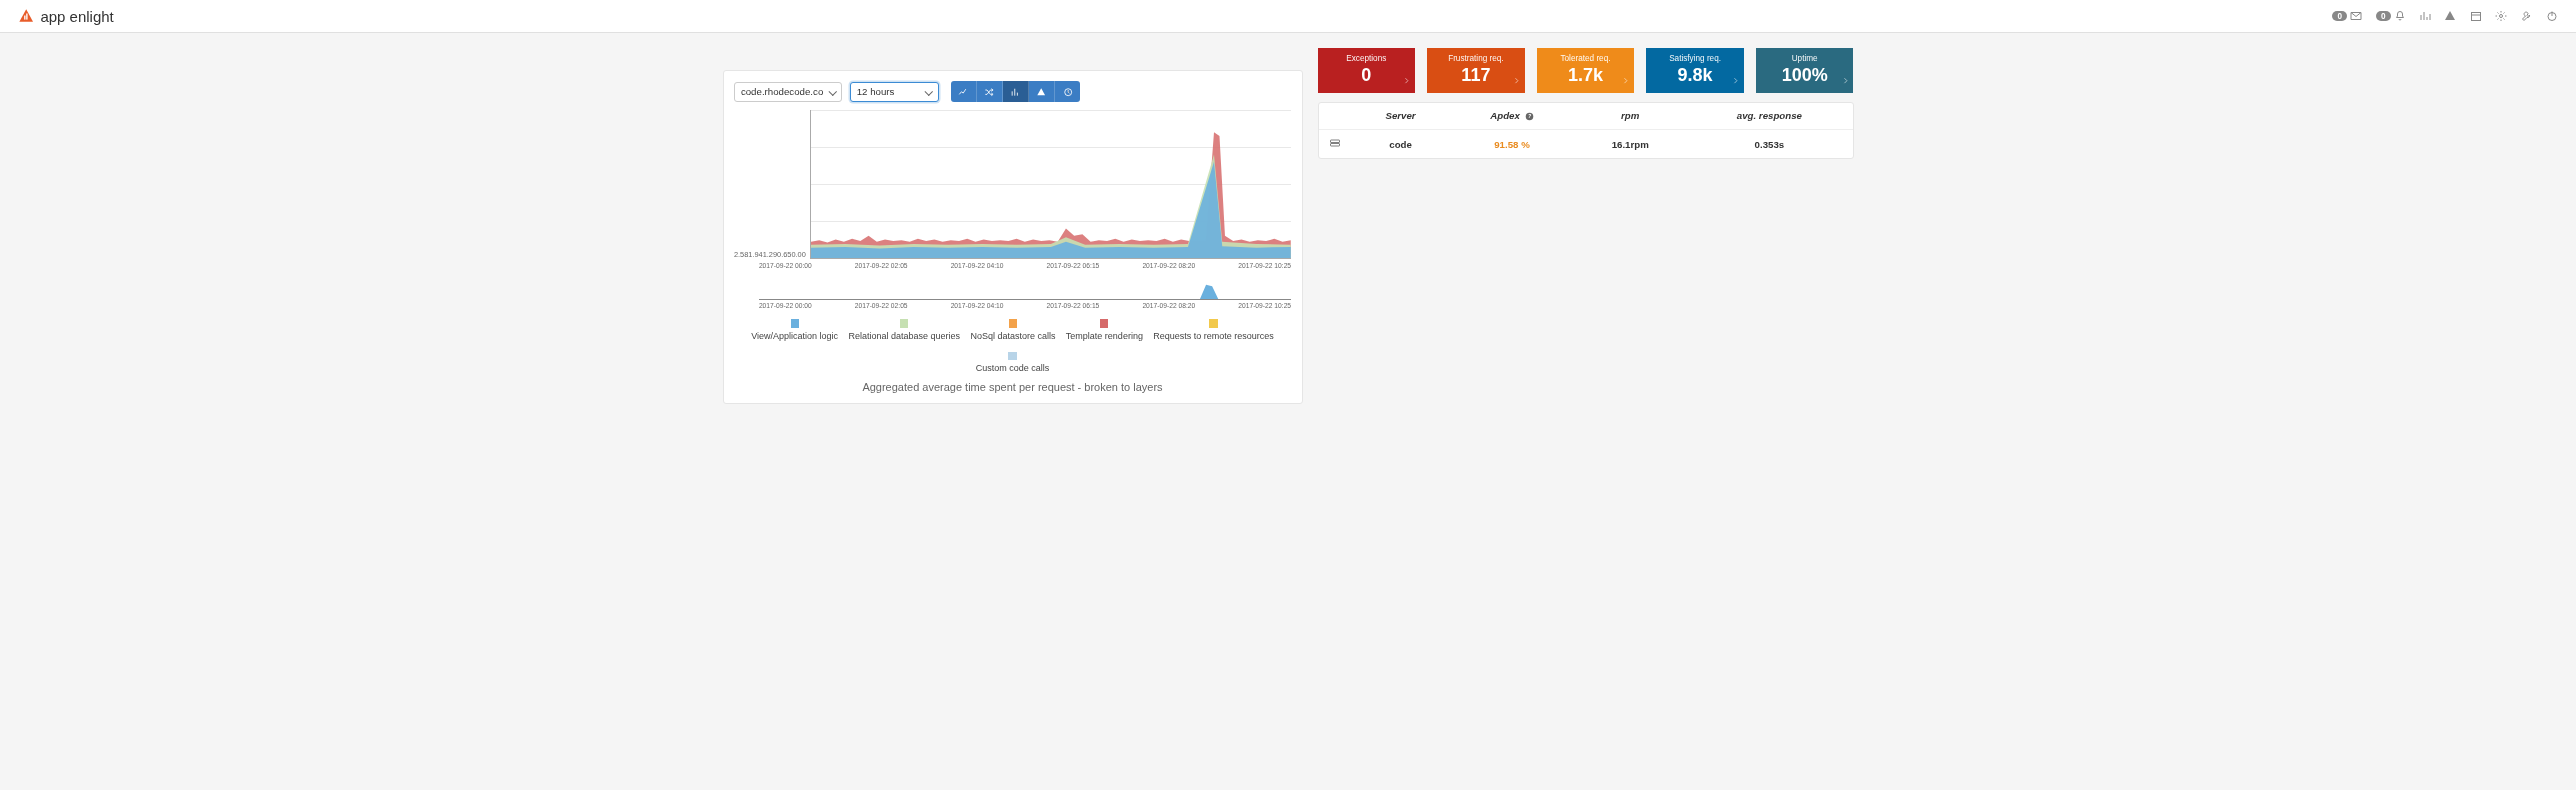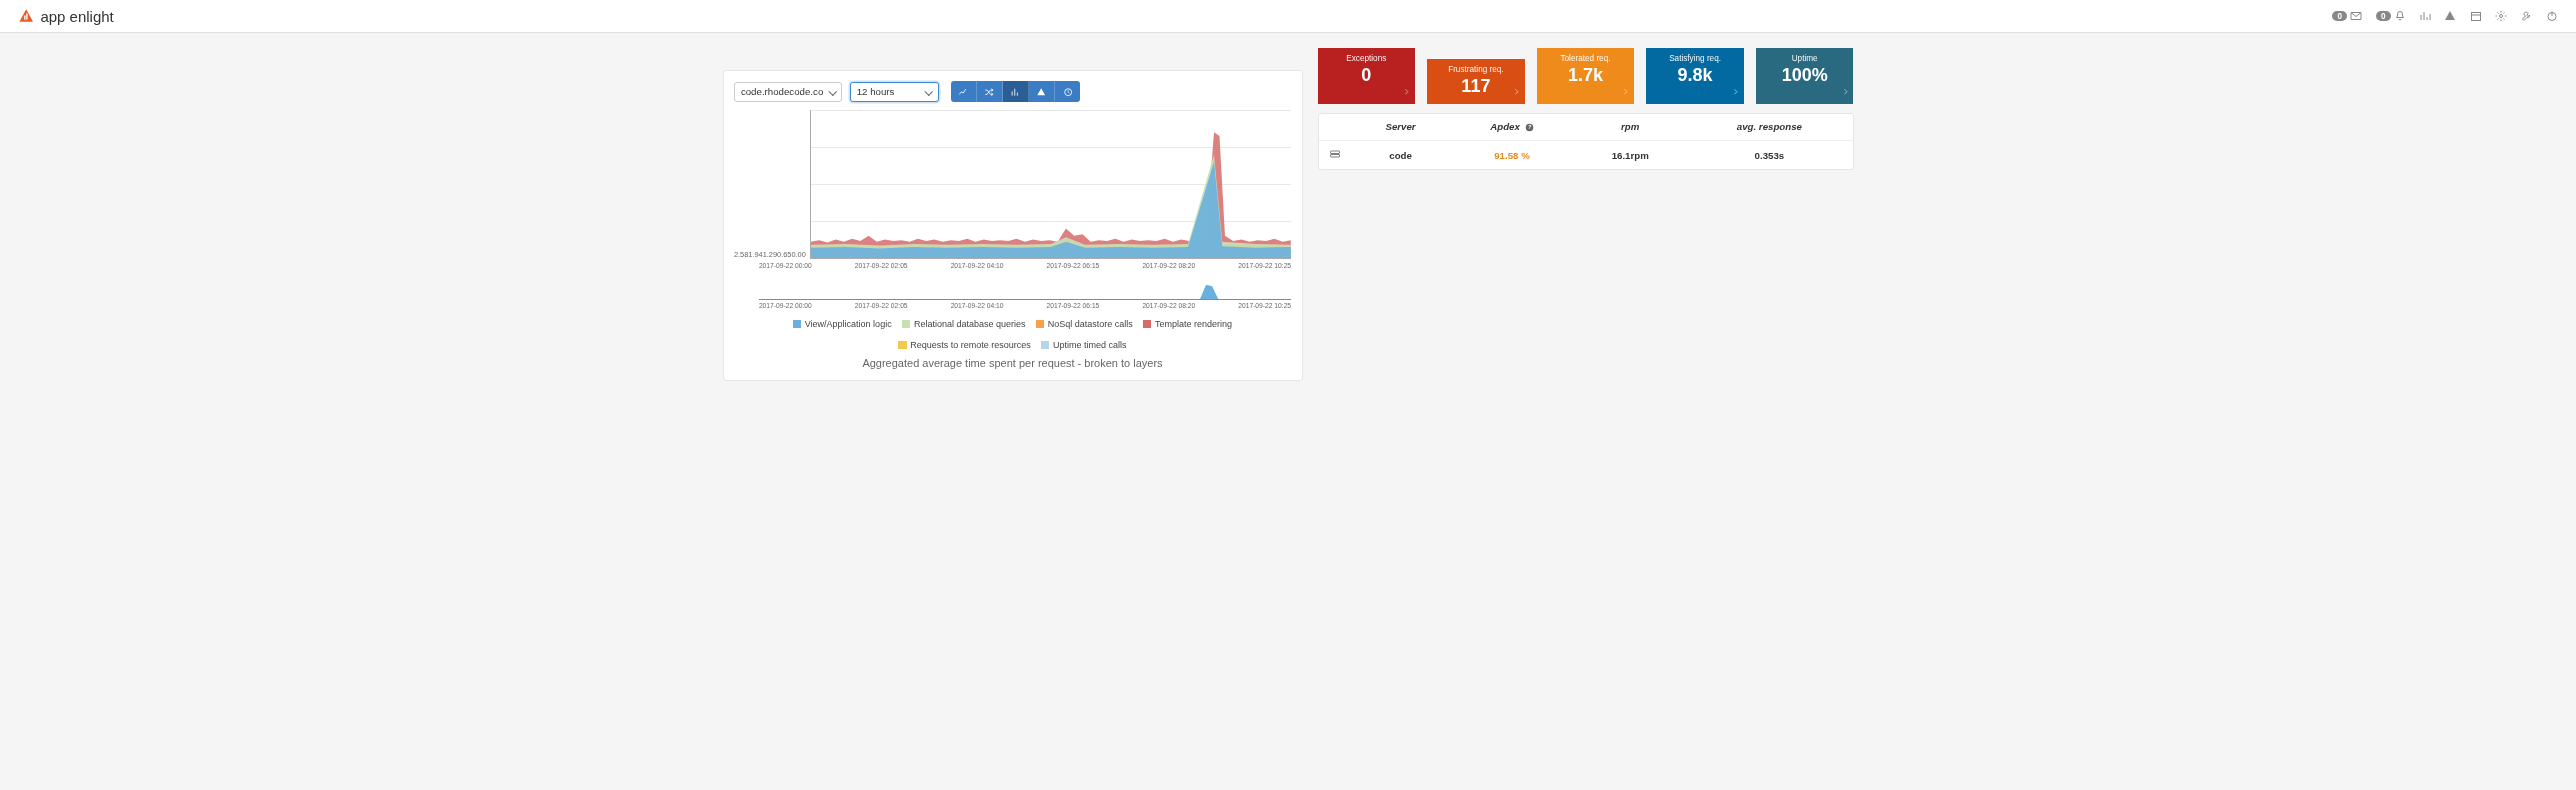--- a/index.html
+++ b/index.html
@@ -35,33 +35,33 @@
 .plot { flex: 1; position: relative; height: 149px; border-left: 0.7px solid #aaa; border-bottom: 0.7px solid #aaa; background-image: repeating-linear-gradient(to right, transparent 0, transparent 36px, #e8e8e8 36px, #e8e8e8 36px), repeating-linear-gradient(to top, transparent 0, transparent 36px, #e8e8e8 36px, #e8e8e8 37px); background-position: 0 0; overflow: hidden; }
 .plot svg { width: 100%; height: 100%; display: block; }
 .x-axis { display: flex; justify-content: space-between; font-size: 6.7px; color: #666; margin-top: 3px; margin-left: 25px; }
 .x-axis span { white-space: nowrap; }
 
 .mini-plot { margin-left: 25px; margin-top: 13.4px; height: 18px; border-bottom: 0.7px solid #888; position: relative; }
 .mini-plot svg { width: 100%; height: 100%; display: block; }
 .mini-ticks { margin-left: 25px; border-top: 2.2px solid transparent; display: flex; justify-content: space-between; font-size: 6.7px; color: #666; }
 
 .legend { display: flex; flex-wrap: wrap; gap: 10.4px; justify-content: center; margin-top: 10.4px; font-size: 9px; color: #444; }
-.legend-item { display: flex; align-items: center; gap: 3.7px; }
+.legend-item { display: flex; align-items: center; gap: 3.7px; flex-direction: column; }
 .swatch { width: 8.2px; height: 8.2px; display: inline-block; }
 
 .caption { text-align: center; font-size: 11px; color: #666; margin-top: 7.4px; }
 
 .stat-cards { display: flex; gap: 12px; }
 .card { flex: 1; color: #fff; text-align: center; padding: 6px 3px 7.4px; position: relative; cursor: pointer; }
 .card-title { font-size: 8.2px; opacity: .95; }
 .card-value { font-size: 18px; font-weight: bold; margin-top: 1.5px; }
 .card-chevron { position: absolute; right: 4.5px; bottom: 6px; opacity: .6; }
 .card-chevron svg { width: 7.4px; height: 7.4px; }
 .card.red { background: #b92020; }
-.card.orange { background: #d94e13; margin-top: 11px; }
+.card.orange { background: #d94e13; }
 .card.amber { background: #ef8b1a; }
 .card.green { background: #0369a1; }
 .card.teal { background: #2a6a80; }
 
 .server-table { background: #fff; border: 0.7px solid #e5e5e5; border-radius: 3px; }
 .server-table table { width: 100%; border-collapse: collapse; font-size: 9.7px; }
 .server-table th { text-align: center; font-weight: bold; padding: 7.4px 10.4px; border-bottom: 0.7px solid #eee; color: #333; font-style: italic; }
 .server-table td { padding: 7.4px 10.4px; text-align: center; }
 .server-table .th-icon { width: 30px; }
 .apdex-val { color: #e98b1f; font-weight: bold; }
@@ -229,21 +229,21 @@
           <span class="legend-item">
             <span class="swatch" style="background: rgb(214, 106, 106);"></span>
             <span>Template rendering</span>
           </span>
           <span class="legend-item">
             <span class="swatch" style="background: rgb(242, 201, 76);"></span>
             <span>Requests to remote resources</span>
           </span>
           <span class="legend-item">
             <span class="swatch" style="background: rgb(184, 212, 232);"></span>
-            <span>Uptime timed calls</span>
+            <span>Custom code calls</span>
           </span>
         </div>
 
       <div class="caption">Aggregated average time spent per request - broken to layers</div>
     </div>
   </div>
 
   <div class="right-panel">
     <div class="stat-cards" id="stat-cards">
         <div class="card red">

